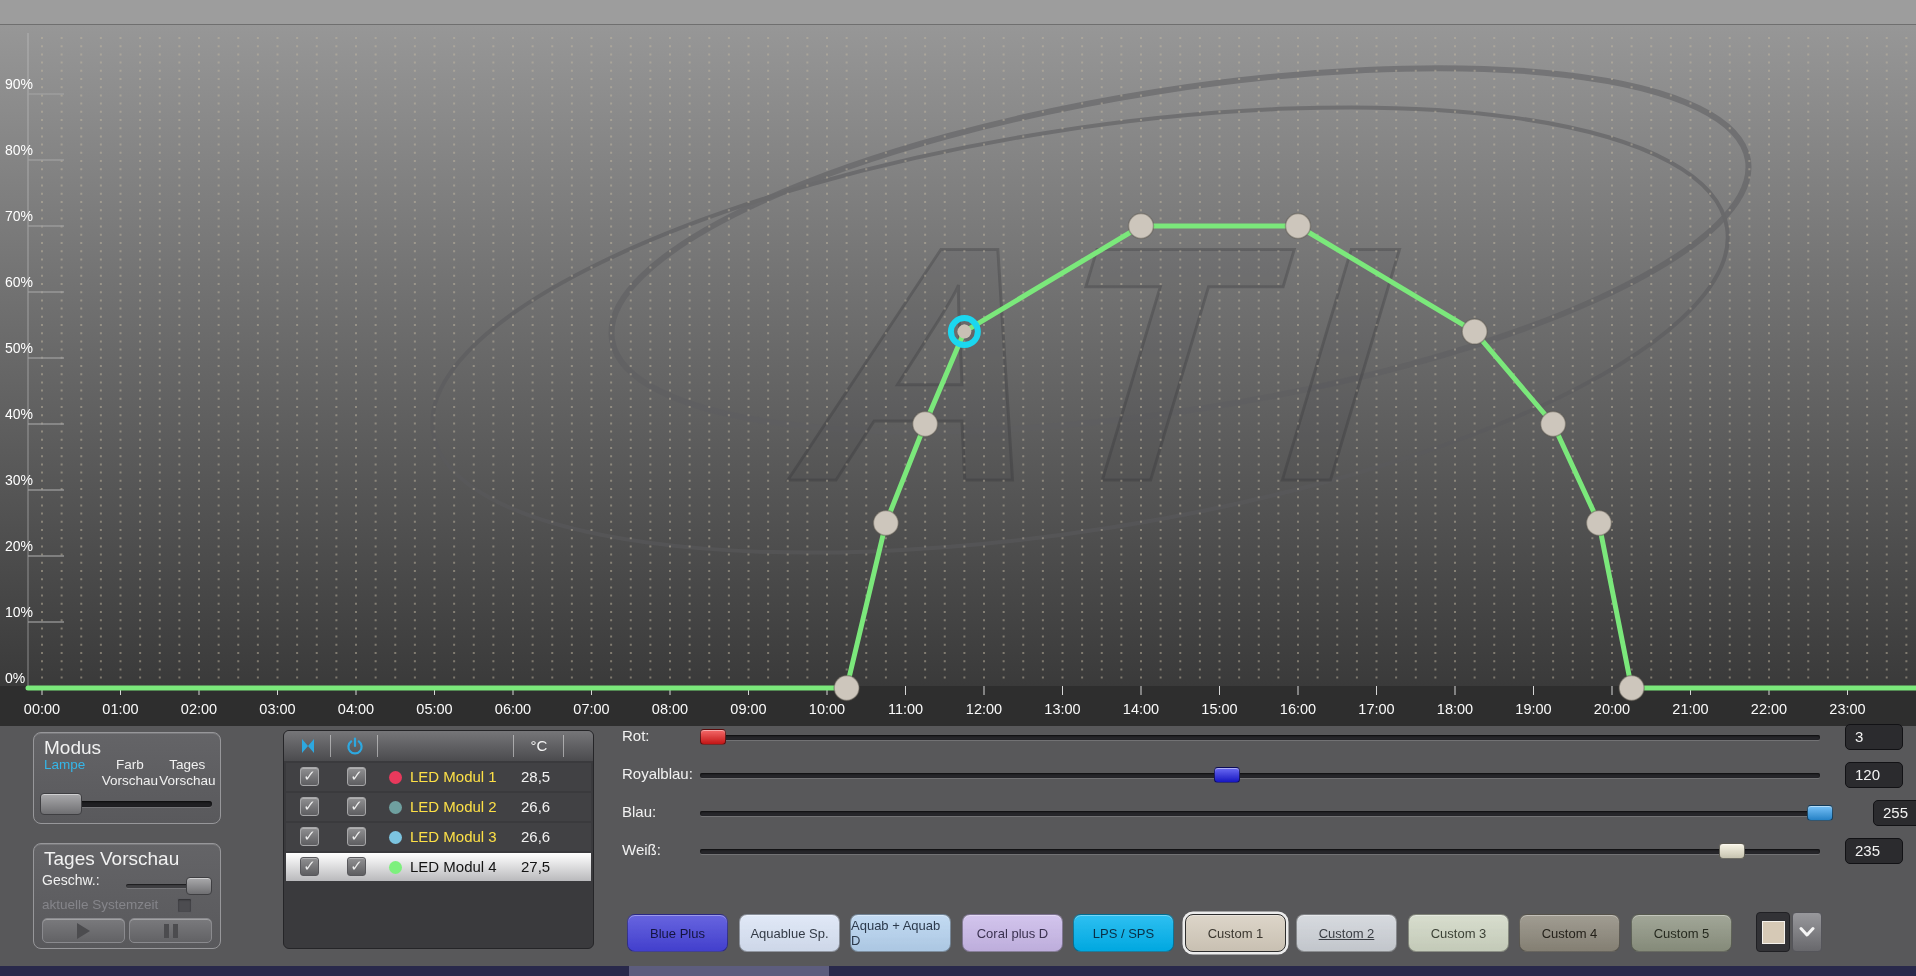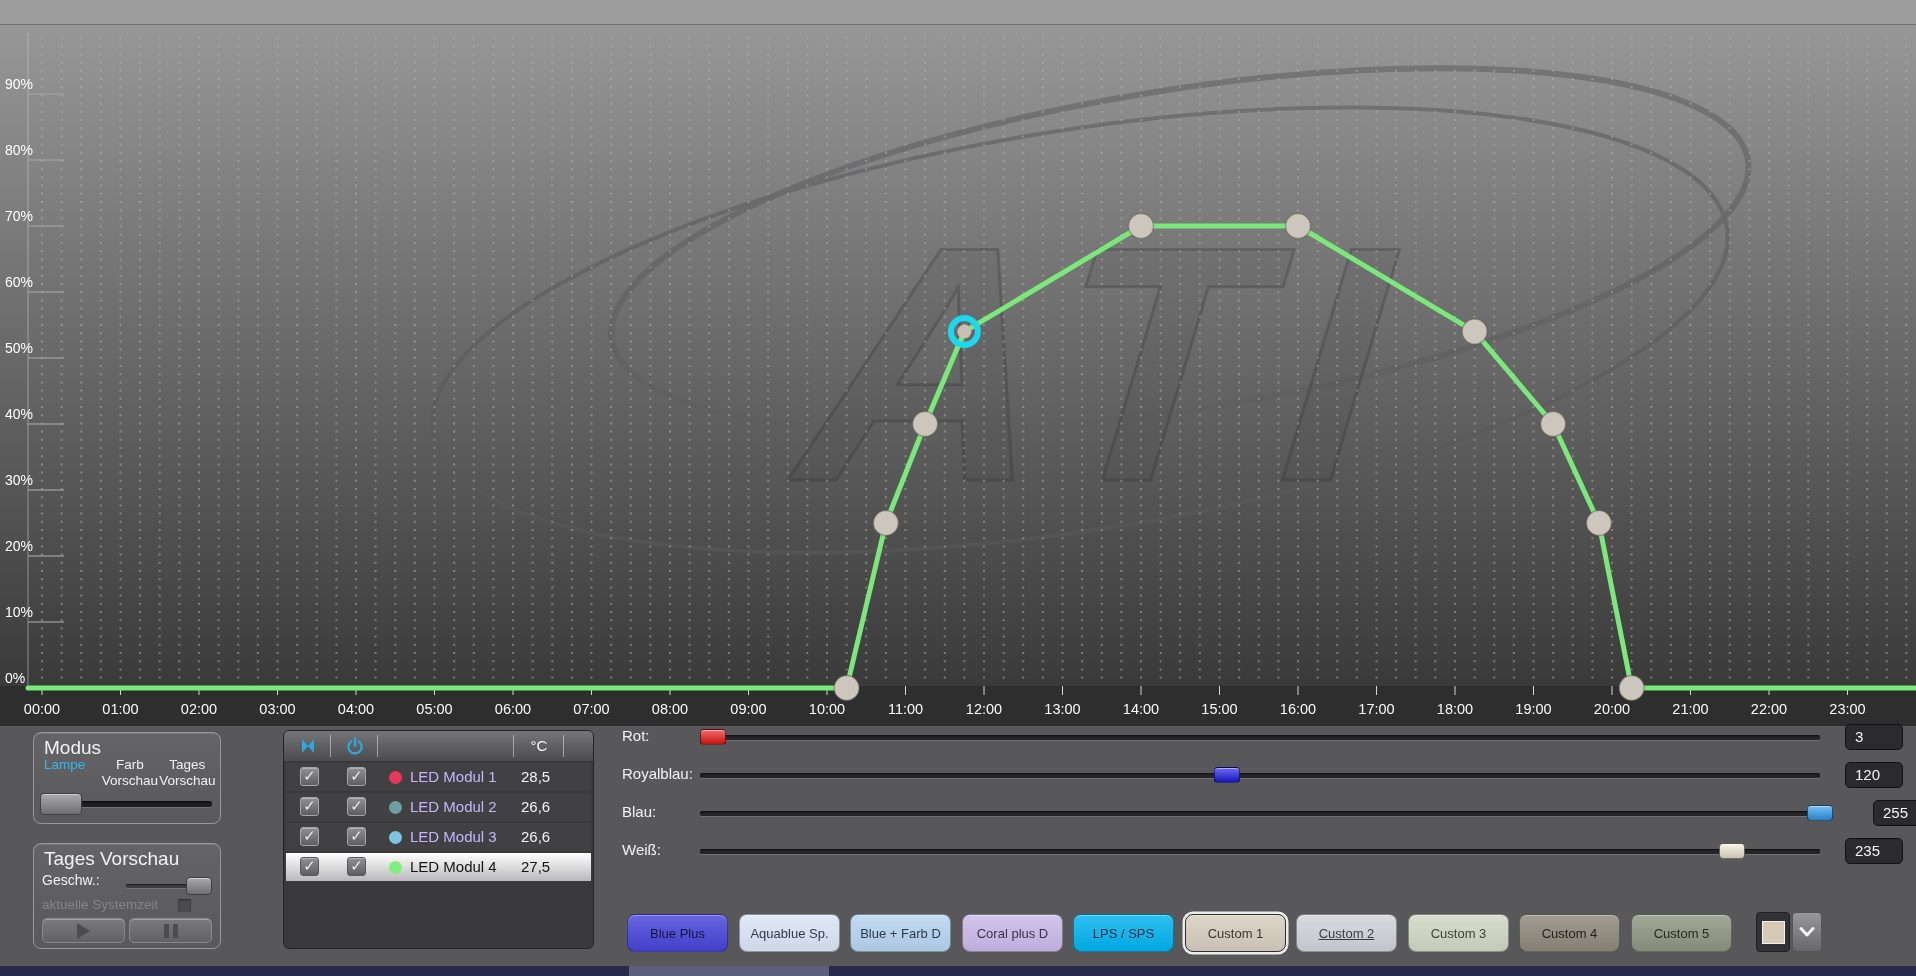--- a/index.html
+++ b/index.html
@@ -60,21 +60,21 @@
     font-size:15px;color:#f5f5f5;}
   .ml-row{position:absolute;left:2px;right:2px;height:28px;background:#414144;}
   .ml-row.selected{background:linear-gradient(#ffffff,#b9b9bc);}
   .ml-row.selected .ml-name,.ml-row.selected .ml-temp{color:#141414;}
   .ml-cb{position:absolute;top:4px;width:19px;height:19px;border-radius:3px;
     background:linear-gradient(#909092,#5e5e61);border:1px solid #a6a6a8;box-sizing:border-box;
     color:#ededed;font-size:15px;line-height:16px;text-align:center;
     box-shadow:inset 0 1px 0 rgba(255,255,255,.3);}
   .ml-row.selected .ml-cb{border-color:#58585c;}
   .ml-dot{position:absolute;left:103px;top:8px;width:13px;height:13px;border-radius:50%;}
-  .ml-name{position:absolute;left:124px;top:5px;font-size:15px;color:#c4b5fd;}
+  .ml-name{position:absolute;left:124px;top:5px;font-size:15px;color:#fde047;}
   .ml-temp{position:absolute;left:235px;top:5px;font-size:15px;color:#f2f2f2;}
   
   .ch-label{position:absolute;font-size:15px;color:#f2f2f2;}
   .ch-track{position:absolute;left:700px;width:1120px;height:5px;background:#26262a;
     border-radius:2px;box-shadow:inset 0 1px 2px rgba(0,0,0,.7),0 1px 0 rgba(255,255,255,.16);}
   .ch-handle{position:absolute;width:26px;height:16px;border-radius:4px;
     border:1px solid rgba(0,0,0,.55);box-sizing:border-box;
     box-shadow:inset 0 1px 0 rgba(255,255,255,.45);}
   .ch-value{position:absolute;left:1845px;width:58px;height:26px;background:#2b2b2e;
     border:1px solid #121215;border-radius:5px;box-sizing:border-box;
@@ -400,21 +400,21 @@
     <div class="ch-value" style="top: 800px; margin-left: 28px;">255</div>
     <span class="ch-label" style="left: 622px; top: 841px;">Weiß:</span>
     <div class="ch-track" style="top: 849px;"></div>
     <div class="ch-handle" style="left: 1719px; top: 843px; background: linear-gradient(rgba(255, 255, 255, 0.35), rgba(0, 0, 0, 0.18)), rgb(244, 239, 216);"></div>
     <div class="ch-value" style="top: 838px;">235</div>
   </div>
 
 <div id="presets">
     <div class="preset-btn" style="left: 627px; background: linear-gradient(rgba(255, 255, 255, 0.18), rgba(0, 0, 0, 0.06)), rgb(70, 67, 217); color: rgb(20, 20, 63);">Blue Plus</div>
     <div class="preset-btn" style="left: 739px; background: linear-gradient(rgba(255, 255, 255, 0.18), rgba(0, 0, 0, 0.06)), rgb(218, 228, 246); color: rgb(51, 58, 70);">Aquablue Sp.</div>
-    <div class="preset-btn" style="left: 850px; background: linear-gradient(rgba(255, 255, 255, 0.18), rgba(0, 0, 0, 0.06)), rgb(182, 211, 240); color: rgb(44, 58, 76);">Blue + Farb D</div>
+    <div class="preset-btn" style="left: 850px; background: linear-gradient(rgba(255, 255, 255, 0.18), rgba(0, 0, 0, 0.06)), rgb(182, 211, 240); color: rgb(44, 58, 76);">Aquab + Aquab D</div>
     <div class="preset-btn" style="left: 962px; background: linear-gradient(rgba(255, 255, 255, 0.18), rgba(0, 0, 0, 0.06)), rgb(201, 184, 233); color: rgb(58, 49, 80);">Coral plus D</div>
     <div class="preset-btn" style="left: 1073px; background: linear-gradient(rgba(255, 255, 255, 0.18), rgba(0, 0, 0, 0.06)), rgb(0, 178, 238); color: rgb(10, 47, 69);">LPS / SPS</div>
     <div class="preset-btn selected" style="left: 1185px; background: linear-gradient(rgba(255, 255, 255, 0.18), rgba(0, 0, 0, 0.06)), rgb(213, 204, 189); color: rgb(59, 55, 47);">Custom 1</div>
     <div class="preset-btn" style="left: 1296px; background: linear-gradient(rgba(255, 255, 255, 0.18), rgba(0, 0, 0, 0.06)), rgb(206, 210, 216); color: rgb(58, 62, 68); text-decoration: underline;">Custom 2</div>
     <div class="preset-btn" style="left: 1408px; background: linear-gradient(rgba(255, 255, 255, 0.18), rgba(0, 0, 0, 0.06)), rgb(207, 214, 195); color: rgb(60, 65, 54);">Custom 3</div>
     <div class="preset-btn" style="left: 1519px; background: linear-gradient(rgba(255, 255, 255, 0.18), rgba(0, 0, 0, 0.06)), rgb(140, 135, 122); color: rgb(36, 33, 26);">Custom 4</div>
     <div class="preset-btn" style="left: 1631px; background: linear-gradient(rgba(255, 255, 255, 0.18), rgba(0, 0, 0, 0.06)), rgb(141, 147, 129); color: rgb(38, 42, 31);">Custom 5</div>
   </div>
 
 <div id="swatch-box">

